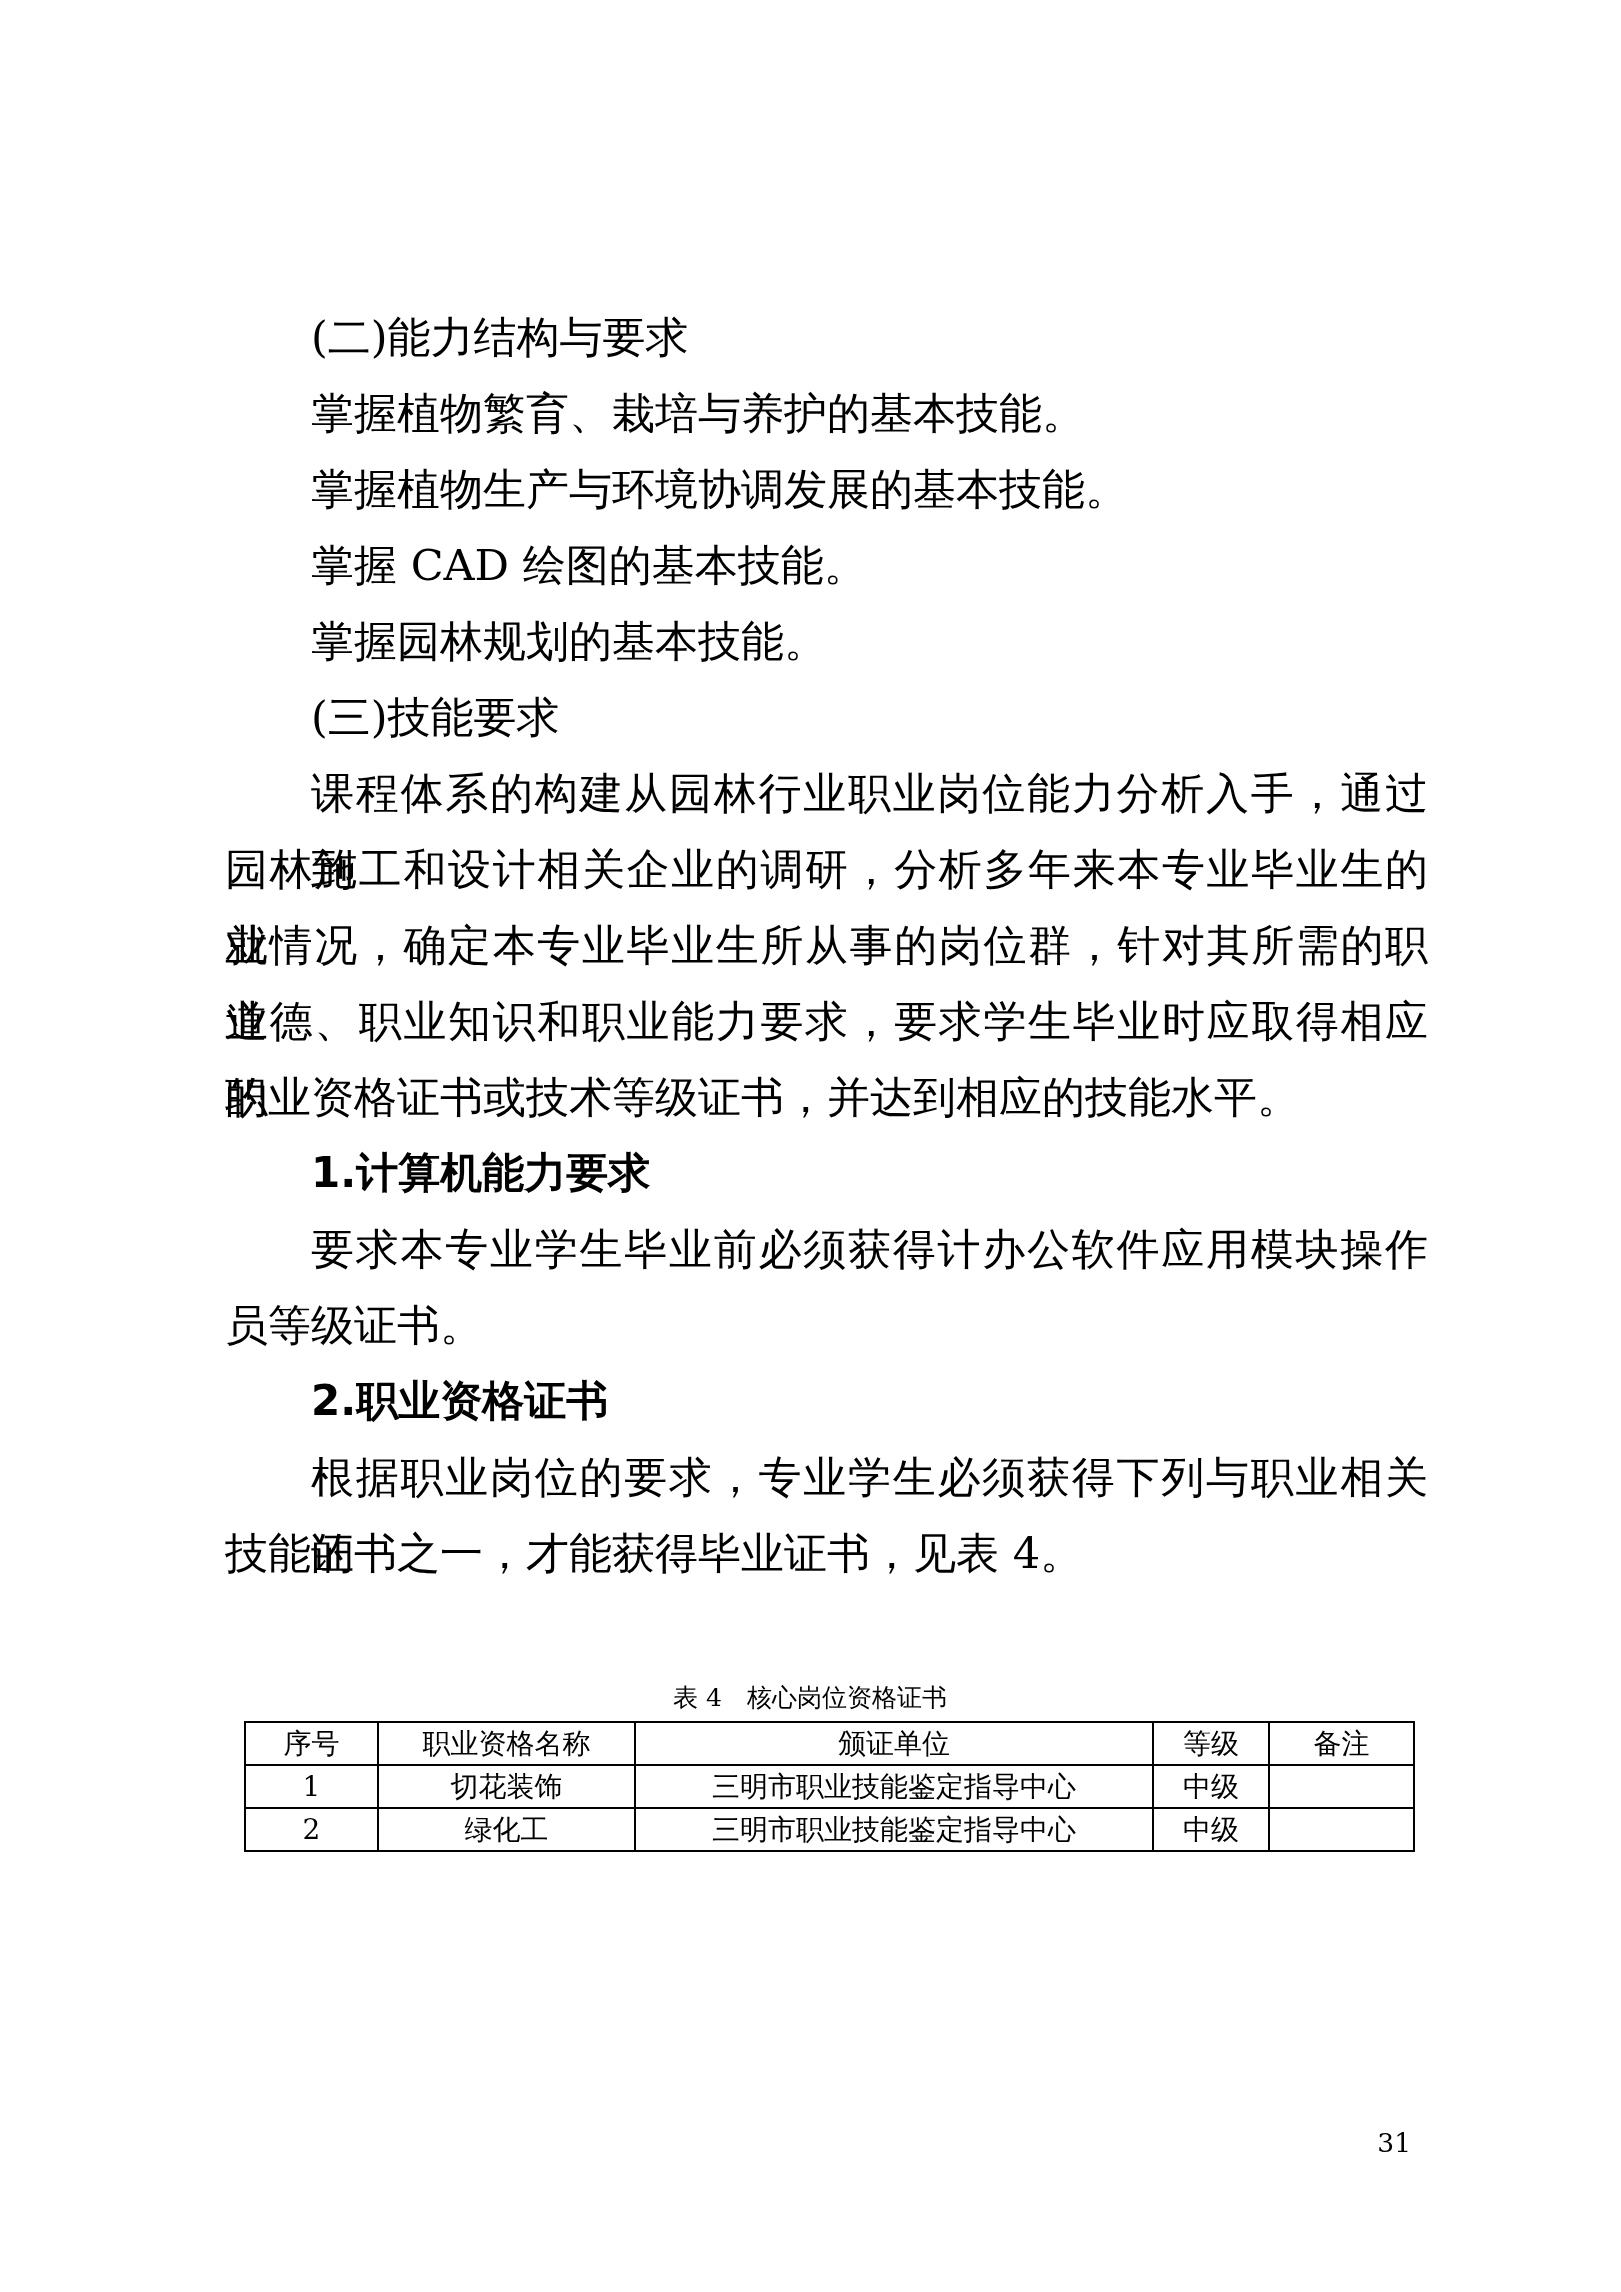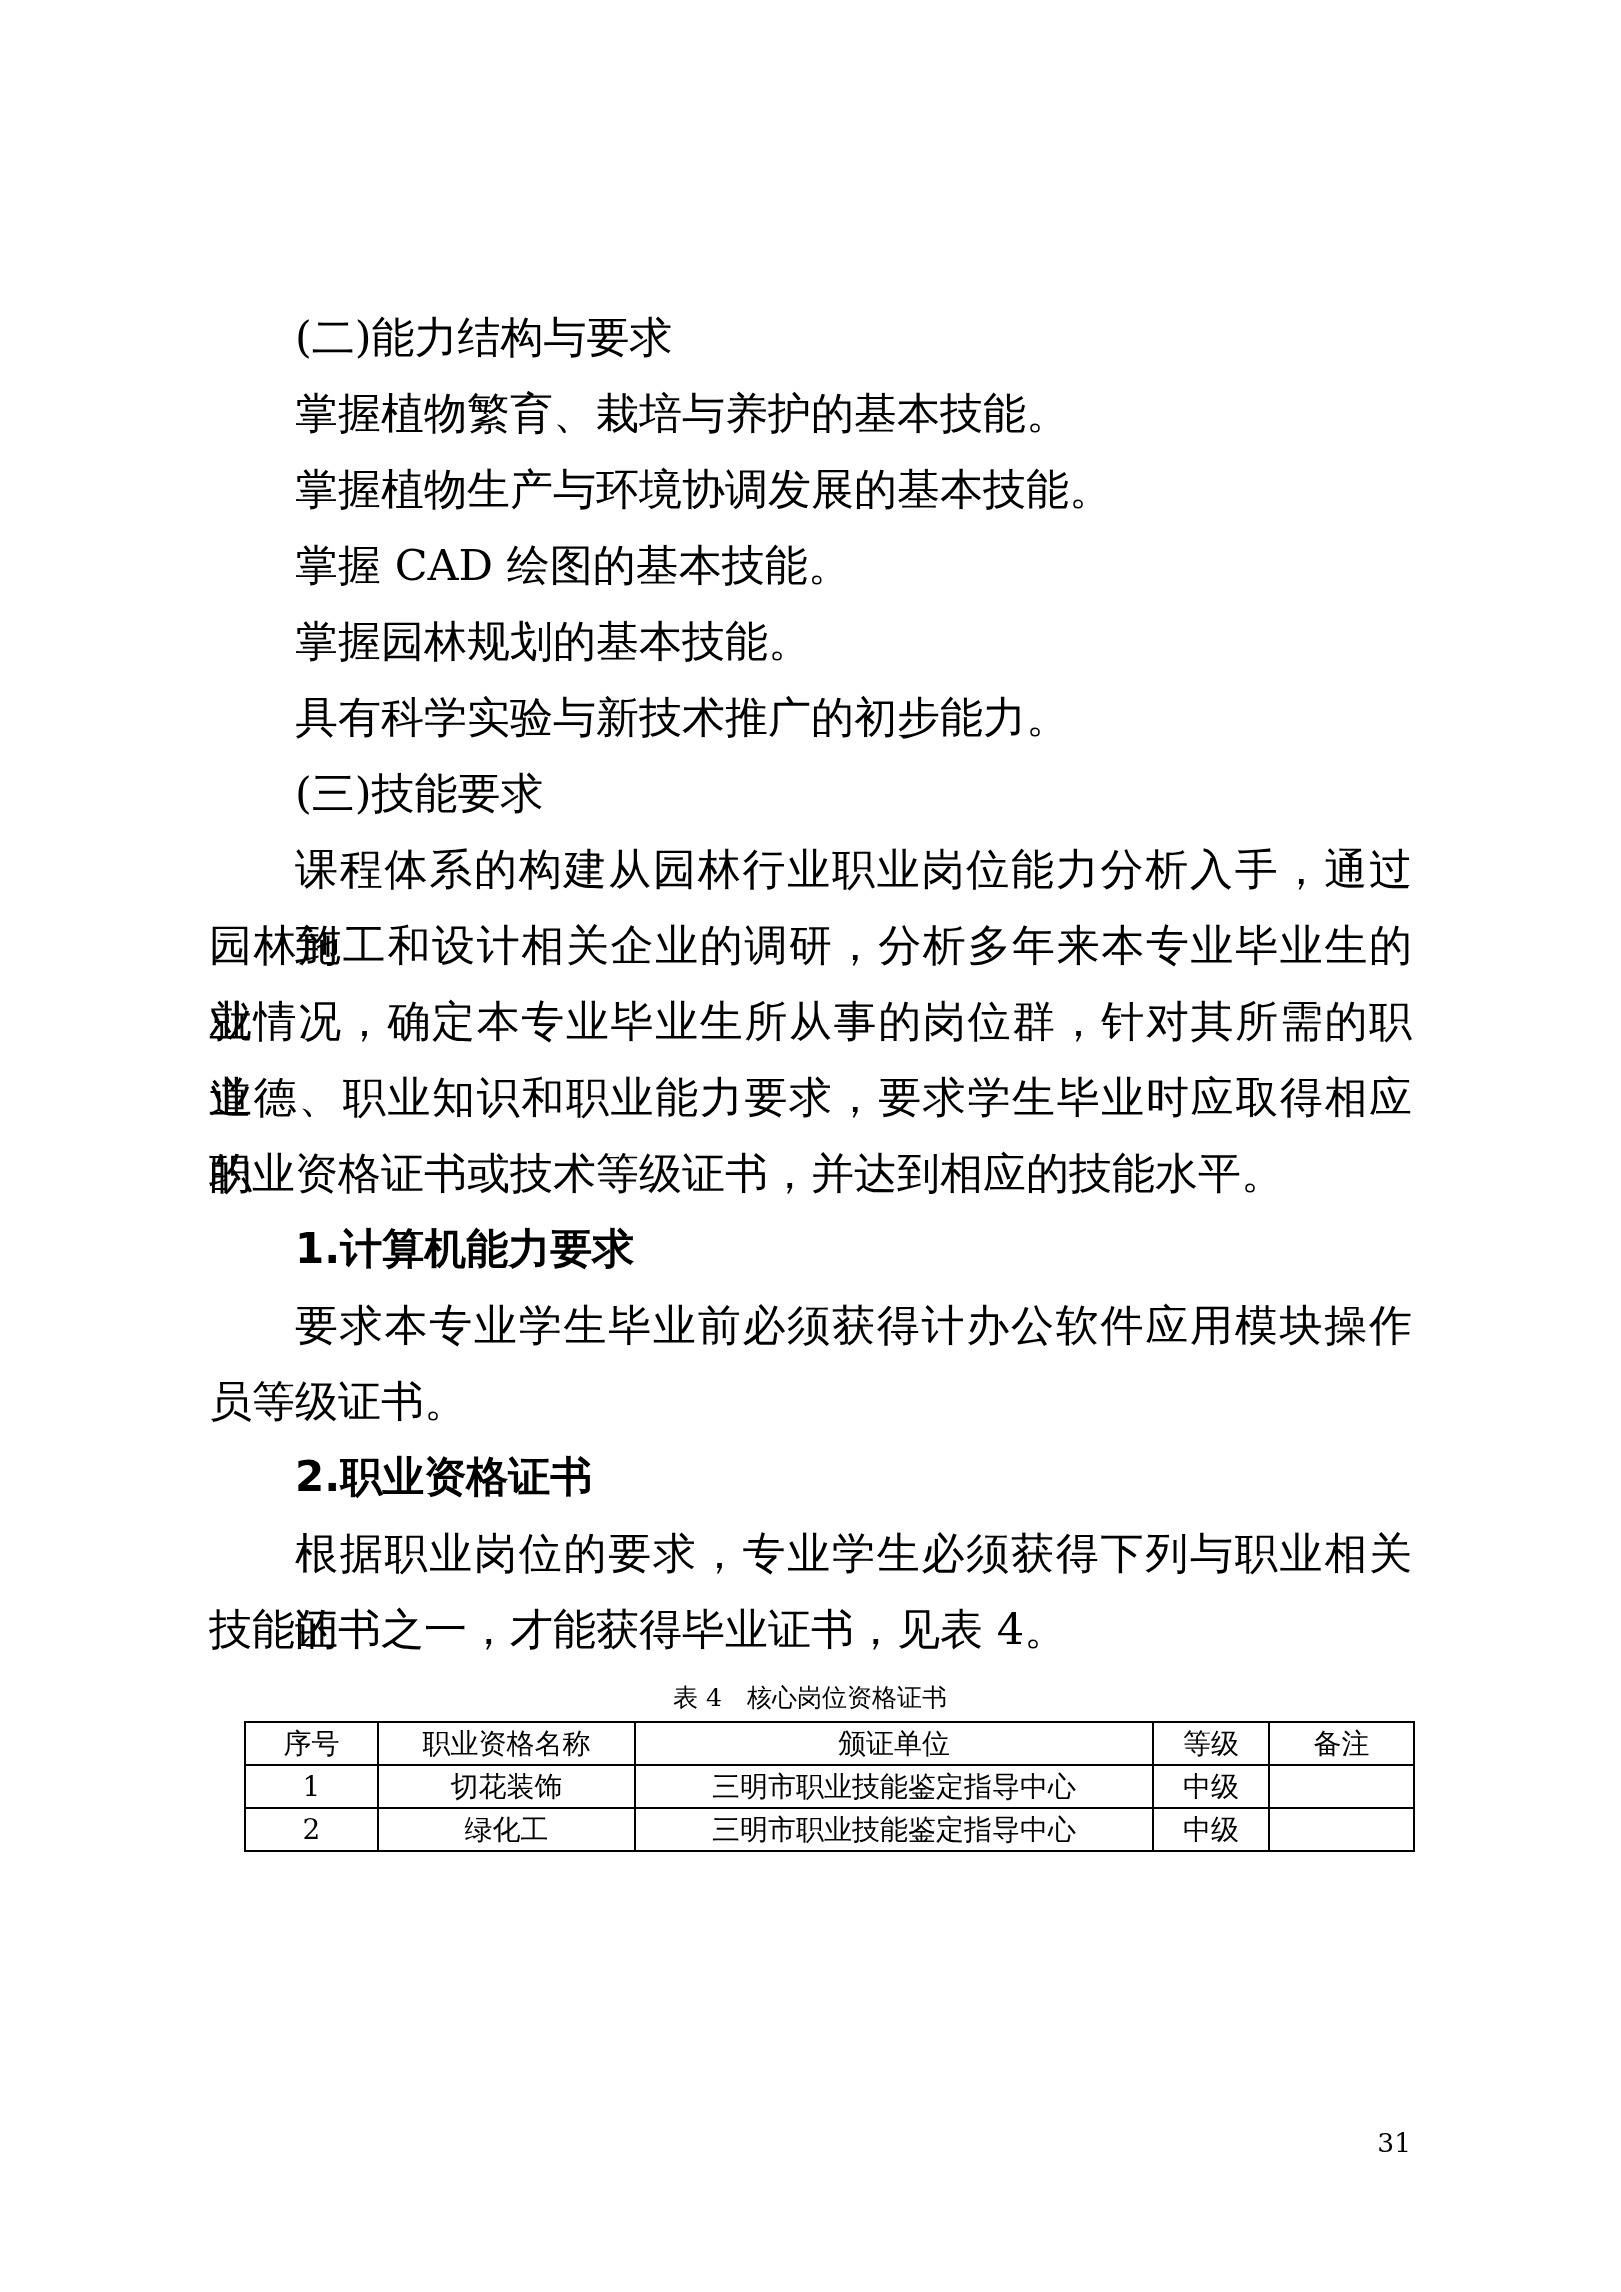--- a/index.html
+++ b/index.html
@@ -7,21 +7,21 @@
     position:relative;
     width:1621px;height:2293px;
     background:#ffffff;
     margin:0 auto;
     font-family:"DejaVu Serif","Liberation Serif",serif;
     color:#000;
     overflow:hidden;
   }
   .content{
     position:absolute;
-    left:209px;top:299px;width:1203px;
+    left:225px;top:299px;width:1203px;
   }
   .line{
     font-size:43px;
     line-height:76px;
     height:76px;
     letter-spacing:0;
   }
   .ind{padding-left:86px;}
   .jf{text-align:justify;text-align-last:justify;}
   .bold{
@@ -65,21 +65,20 @@
 <body>
 
 <div class="page">
 
   <div class="content">
     <div class="line ind">(二)能力结构与要求</div>
     <div class="line ind">掌握植物繁育、栽培与养护的基本技能。</div>
     <div class="line ind">掌握植物生产与环境协调发展的基本技能。</div>
     <div class="line ind">掌握 CAD 绘图的基本技能。</div>
     <div class="line ind">掌握园林规划的基本技能。</div>
-    <div class="line ind">具有科学实验与新技术推广的初步能力。</div>
     <div class="line ind">(三)技能要求</div>
     <div class="line ind jf">课程体系的构建从园林行业职业岗位能力分析入手，通过到</div>
     <div class="line jf">园林施工和设计相关企业的调研，分析多年来本专业毕业生的就</div>
     <div class="line jf">业情况，确定本专业毕业生所从事的岗位群，针对其所需的职业</div>
     <div class="line jf">道德、职业知识和职业能力要求，要求学生毕业时应取得相应的</div>
     <div class="line">职业资格证书或技术等级证书，并达到相应的技能水平。</div>
     <div class="line ind bold">1.计算机能力要求</div>
     <div class="line ind jf">要求本专业学生毕业前必须获得计办公软件应用模块操作</div>
     <div class="line">员等级证书。</div>
     <div class="line ind bold">2.职业资格证书</div>

